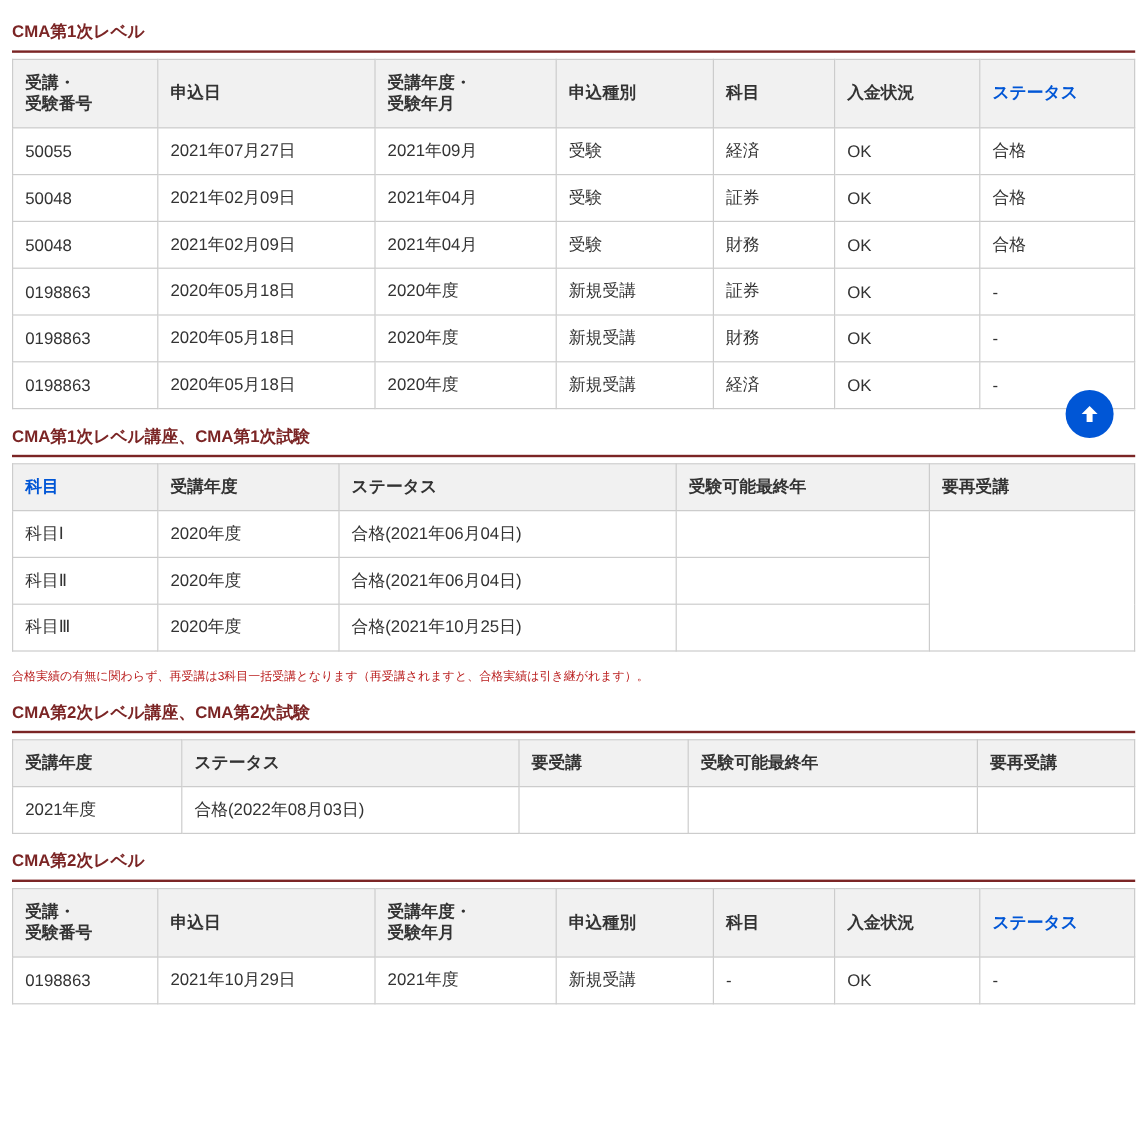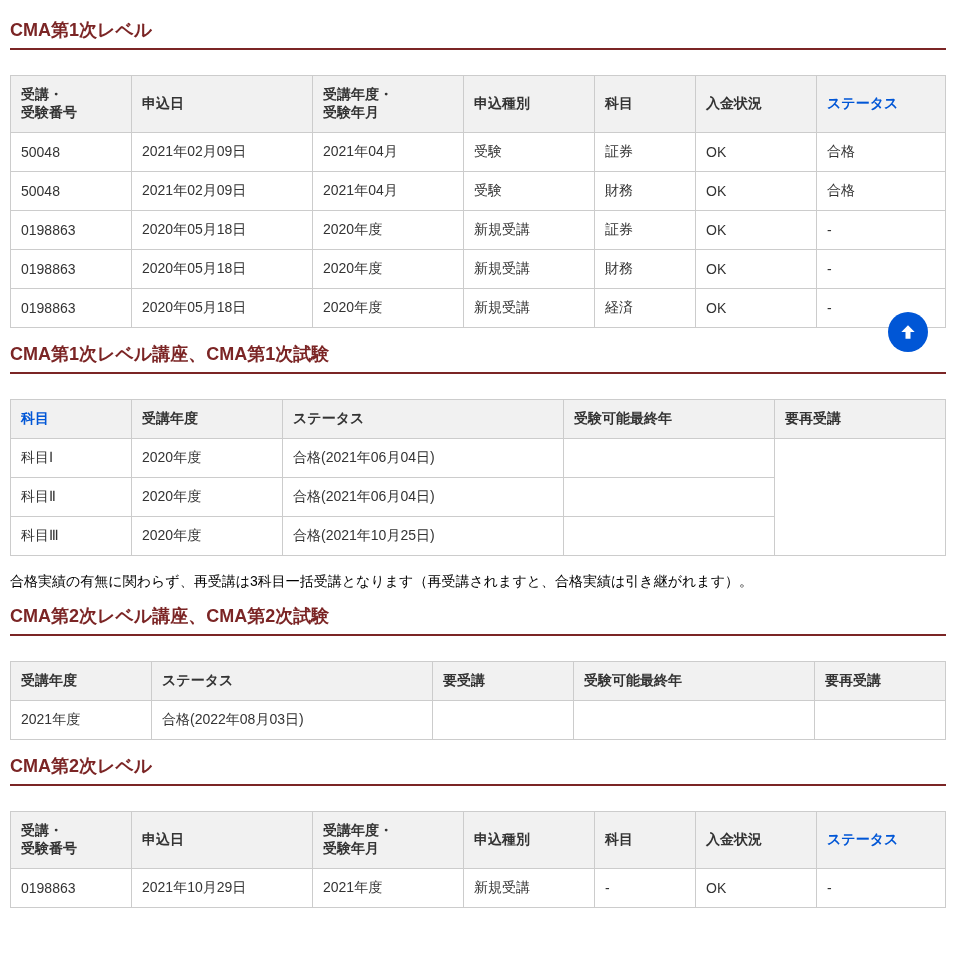--- a/index.html
+++ b/index.html
@@ -7,49 +7,49 @@
     font-size: 14px;
     color: #333;
     margin: 0;
     padding: 10px;
     width: 936px;
     background: #fff;
   }
   .section-title {
     color: #7b2525;
     font-weight: bold;
-    font-size: 18px;
+    font-size: 14px;
     margin: 8px 0 4px 0;
     border-bottom: 2px solid #7b2525;
     padding-bottom: 6px;
   }
   table {
     border-collapse: collapse;
     width: 100%;
-    margin-top: 25px;
+    margin-top: 5px;
     margin-bottom: 14px;
   }
   th, td {
     border: 1px solid #ccc;
     padding: 10px 10px;
     text-align: left;
     font-size: 14px;
     vertical-align: middle;
   }
   th {
     background: #f1f1f1;
     font-weight: bold;
   }
   th.blue-header, a.status-link {
     color: #0056d6;
   }
   .note {
-    font-size: 14px;
+    font-size: 10px;
     line-height: 1.6;
-    color: #000000;
+    color: #b91c1c;
     margin: 4px 0 12px 0;
   }
   .scroll-top {
     position: absolute;
     right: 18px;
     width: 40px;
     height: 40px;
     background: #0056d6;
     border-radius: 50%;
     display: flex;
@@ -77,20 +77,29 @@
       <th style="width:160px">申込日</th>
       <th style="width:130px">受講年度・<br>受験年月</th>
       <th style="width:110px">申込種別</th>
       <th style="width:80px">科目</th>
       <th style="width:100px">入金状況</th>
       <th class="blue-header"><a class="status-link">ステータス</a></th>
     </tr>
   </thead>
   <tbody>
       <tr>
+        <td>50055</td>
+        <td>2021年07月27日</td>
+        <td>2021年09月</td>
+        <td>受験</td>
+        <td>経済</td>
+        <td>OK</td>
+        <td>合格</td>
+      </tr>
+      <tr>
         <td>50048</td>
         <td>2021年02月09日</td>
         <td>2021年04月</td>
         <td>受験</td>
         <td>証券</td>
         <td>OK</td>
         <td>合格</td>
       </tr>
       <tr>
         <td>50048</td>

